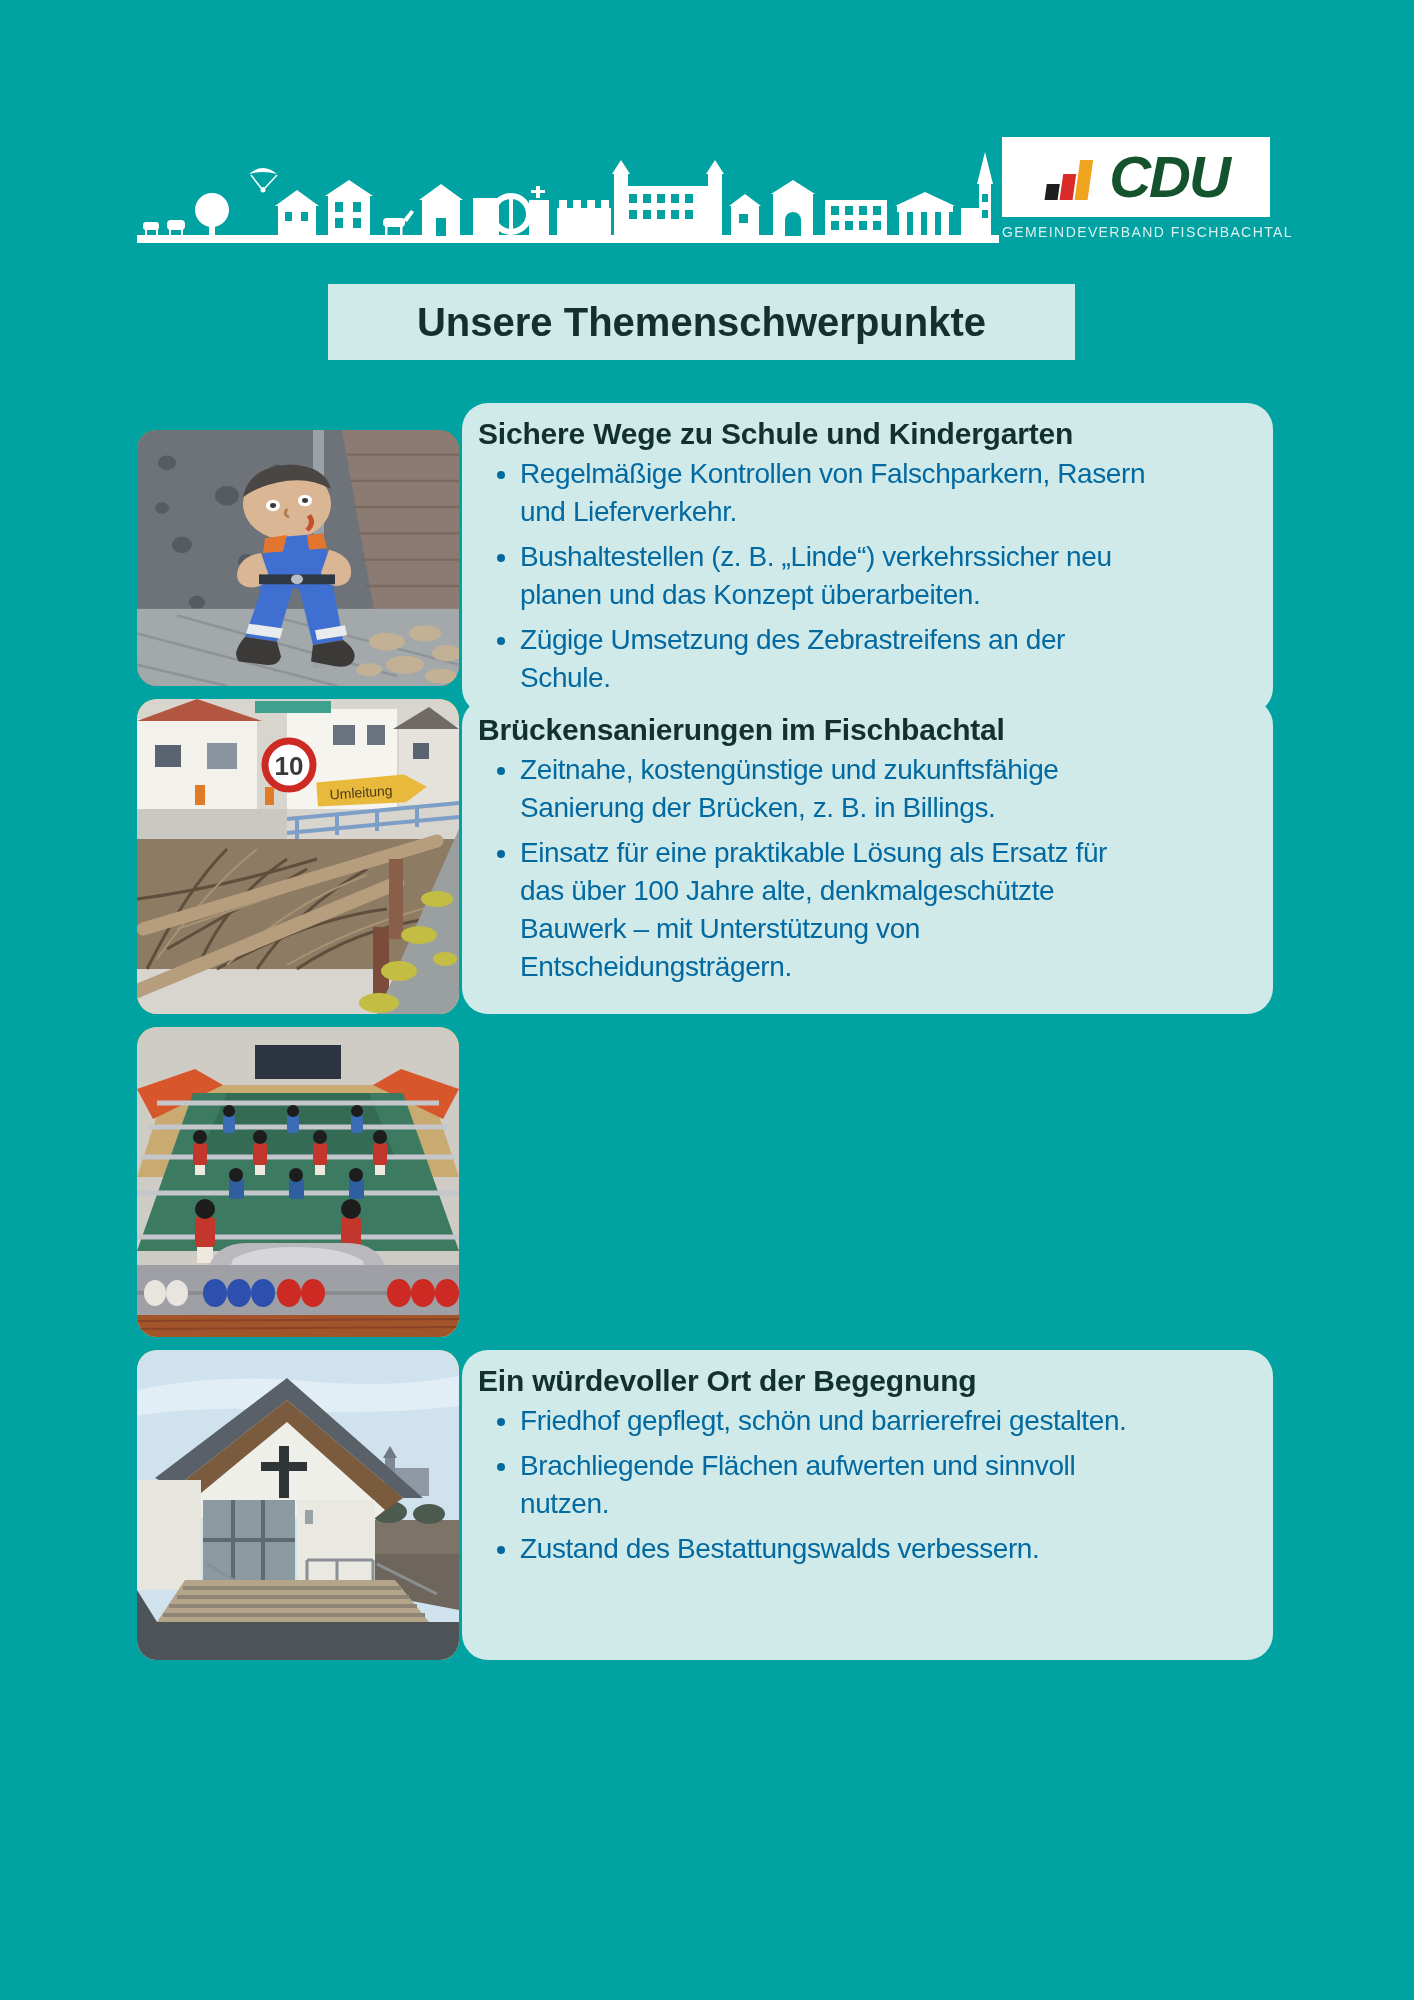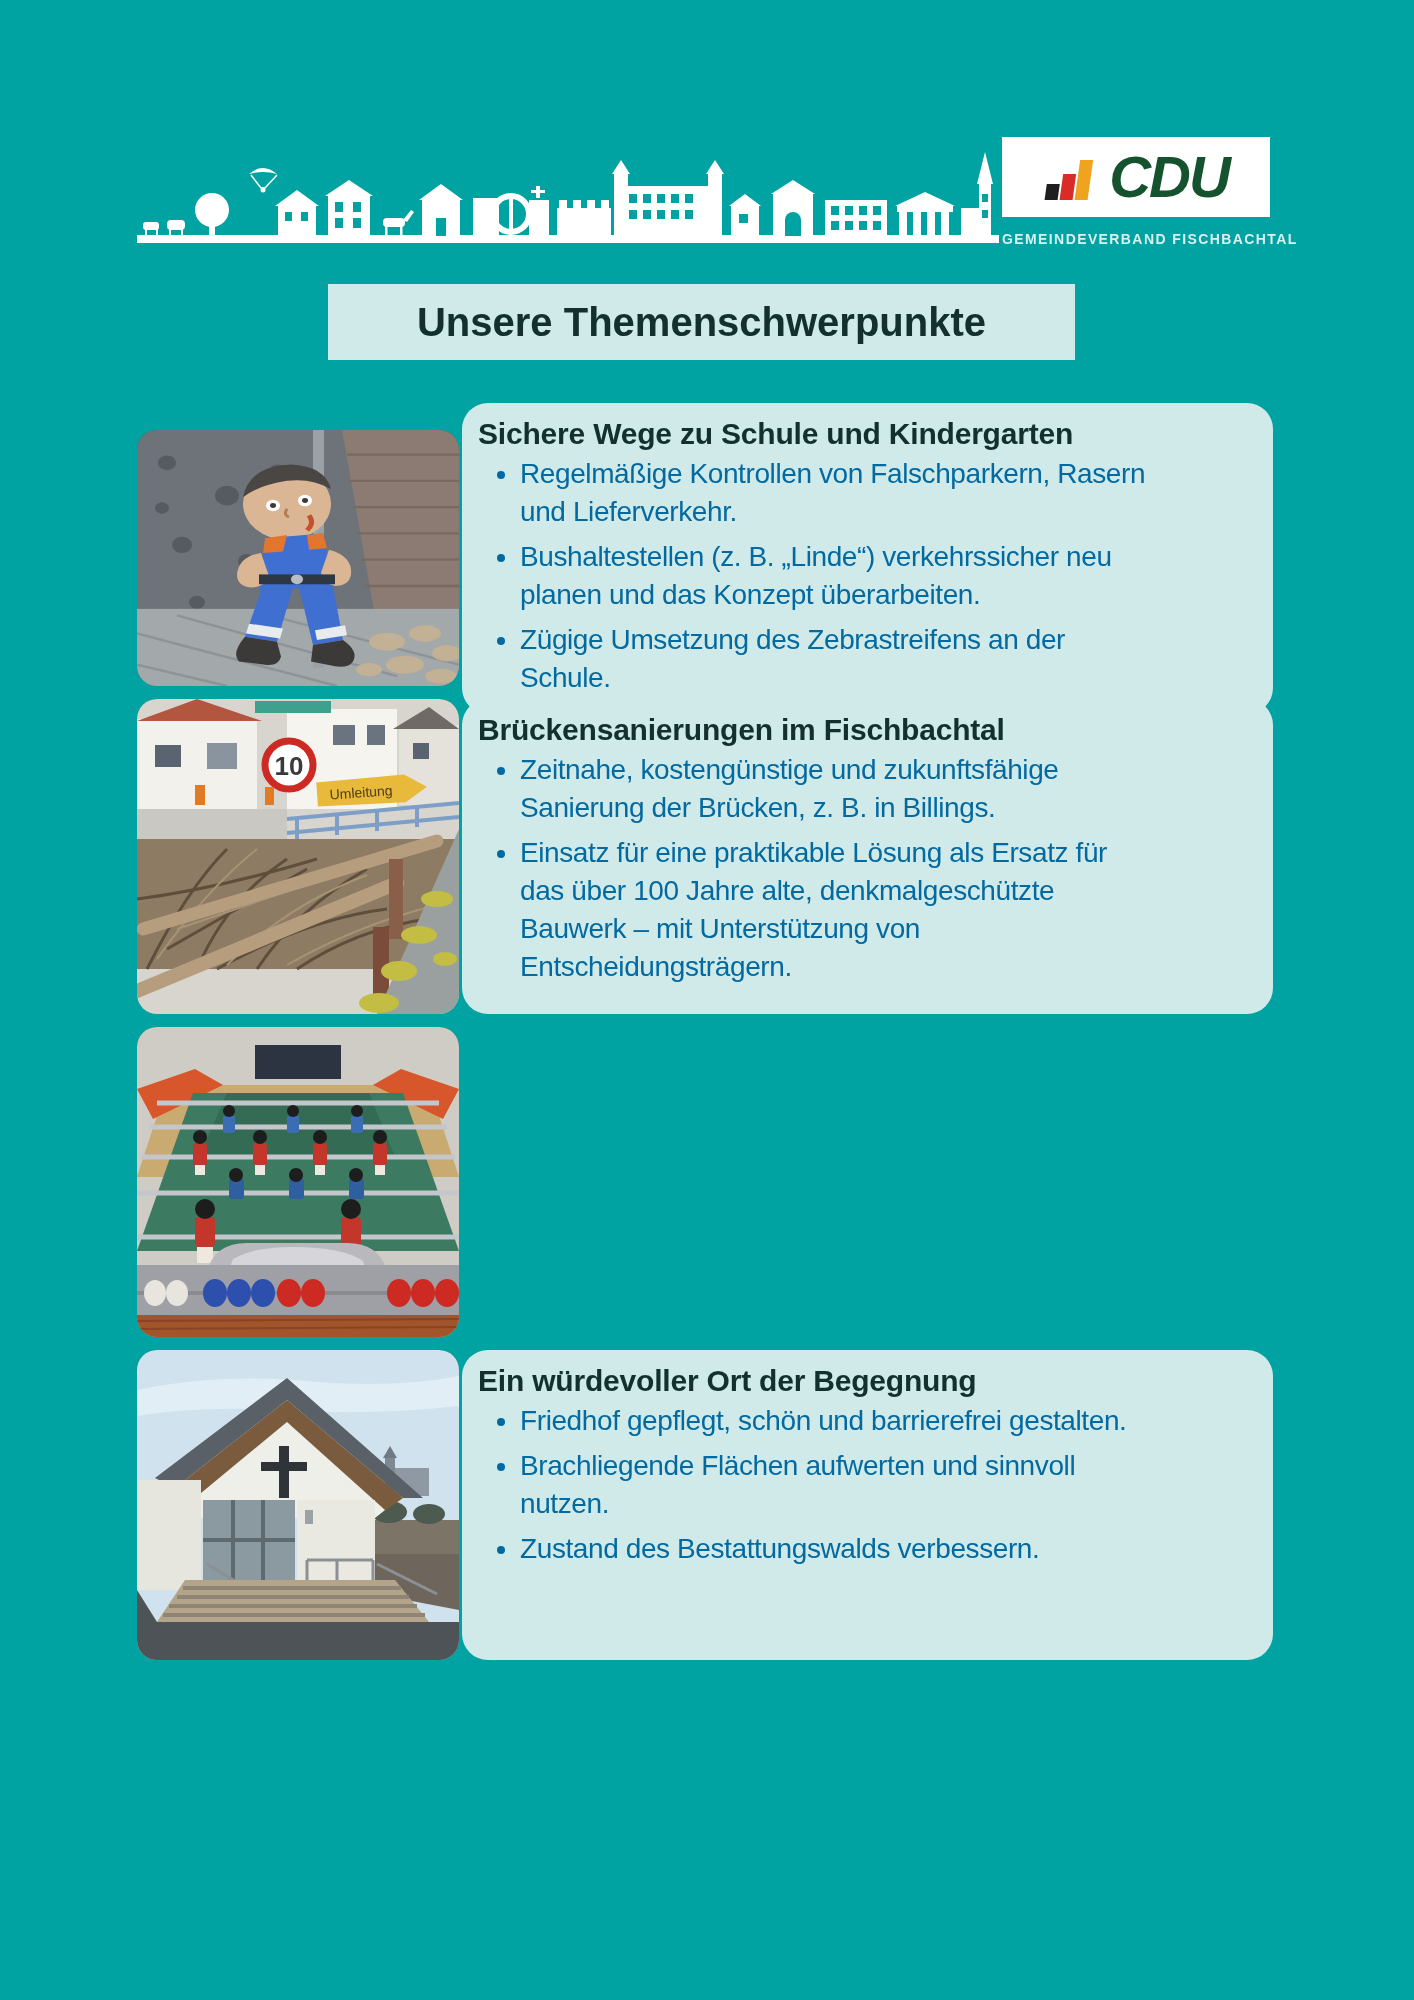--- a/index.html
+++ b/index.html
@@ -16,43 +16,43 @@
   .logo-block{left:1002px;top:137px;width:268px;}
   .logo-box{
     background:#ffffff;height:80px;display:flex;align-items:center;
     justify-content:center;padding:0 12px;box-sizing:border-box;
   }
   .logo-text{
     font-size:58px;font-weight:bold;font-style:italic;color:#14532d;
     letter-spacing:-2px;margin-left:10px;line-height:1;
   }
   .logo-subtitle{
-    margin-top:14px;text-align:center;font-size:14px;color:#d9f1ef;
-    letter-spacing:1.4px;font-weight:700;white-space:nowrap;
+    margin-top:7px;text-align:center;font-size:14px;color:#d9f1ef;
+    letter-spacing:1.4px;font-weight:400;white-space:nowrap;
   }
 
   
   .title-box{
     left:328px;top:284px;width:747px;height:76px;
     background:#cfeae8;display:flex;align-items:center;justify-content:center;
   }
   .title-box h1{
     margin:15px;font-size:40px;font-weight:bold;color:#13302e;letter-spacing:0;
   }
 
   
   .content{left:137px;top:430px;width:1136px;display:flex;flex-direction:column;gap:13px;}
   .row{display:flex;align-items:stretch;}
   .row.h1{height:256px;align-items:center;}
   .row.h2{height:315px;}
   .row.h3{height:310px;}
   .row.h4{height:310px;}
   .photo{
     flex:none;width:322px;height:100%;border-radius:20px;overflow:hidden;
-    margin-right:3px;background:#15803d;
+    margin-right:3px;background:#eab308;
   }
   .photo svg{display:block;width:100%;height:100%;}
   .card{
     flex:1;background:#cfeae8;border-radius:26px;
     padding:10px 22px 10px 16px;box-sizing:border-box;overflow:hidden;
   }
   .card h2{
     margin:4px 0 2px 0;font-size:30px;font-weight:bold;color:#12302e;
     letter-spacing:-0.2px;
   }

